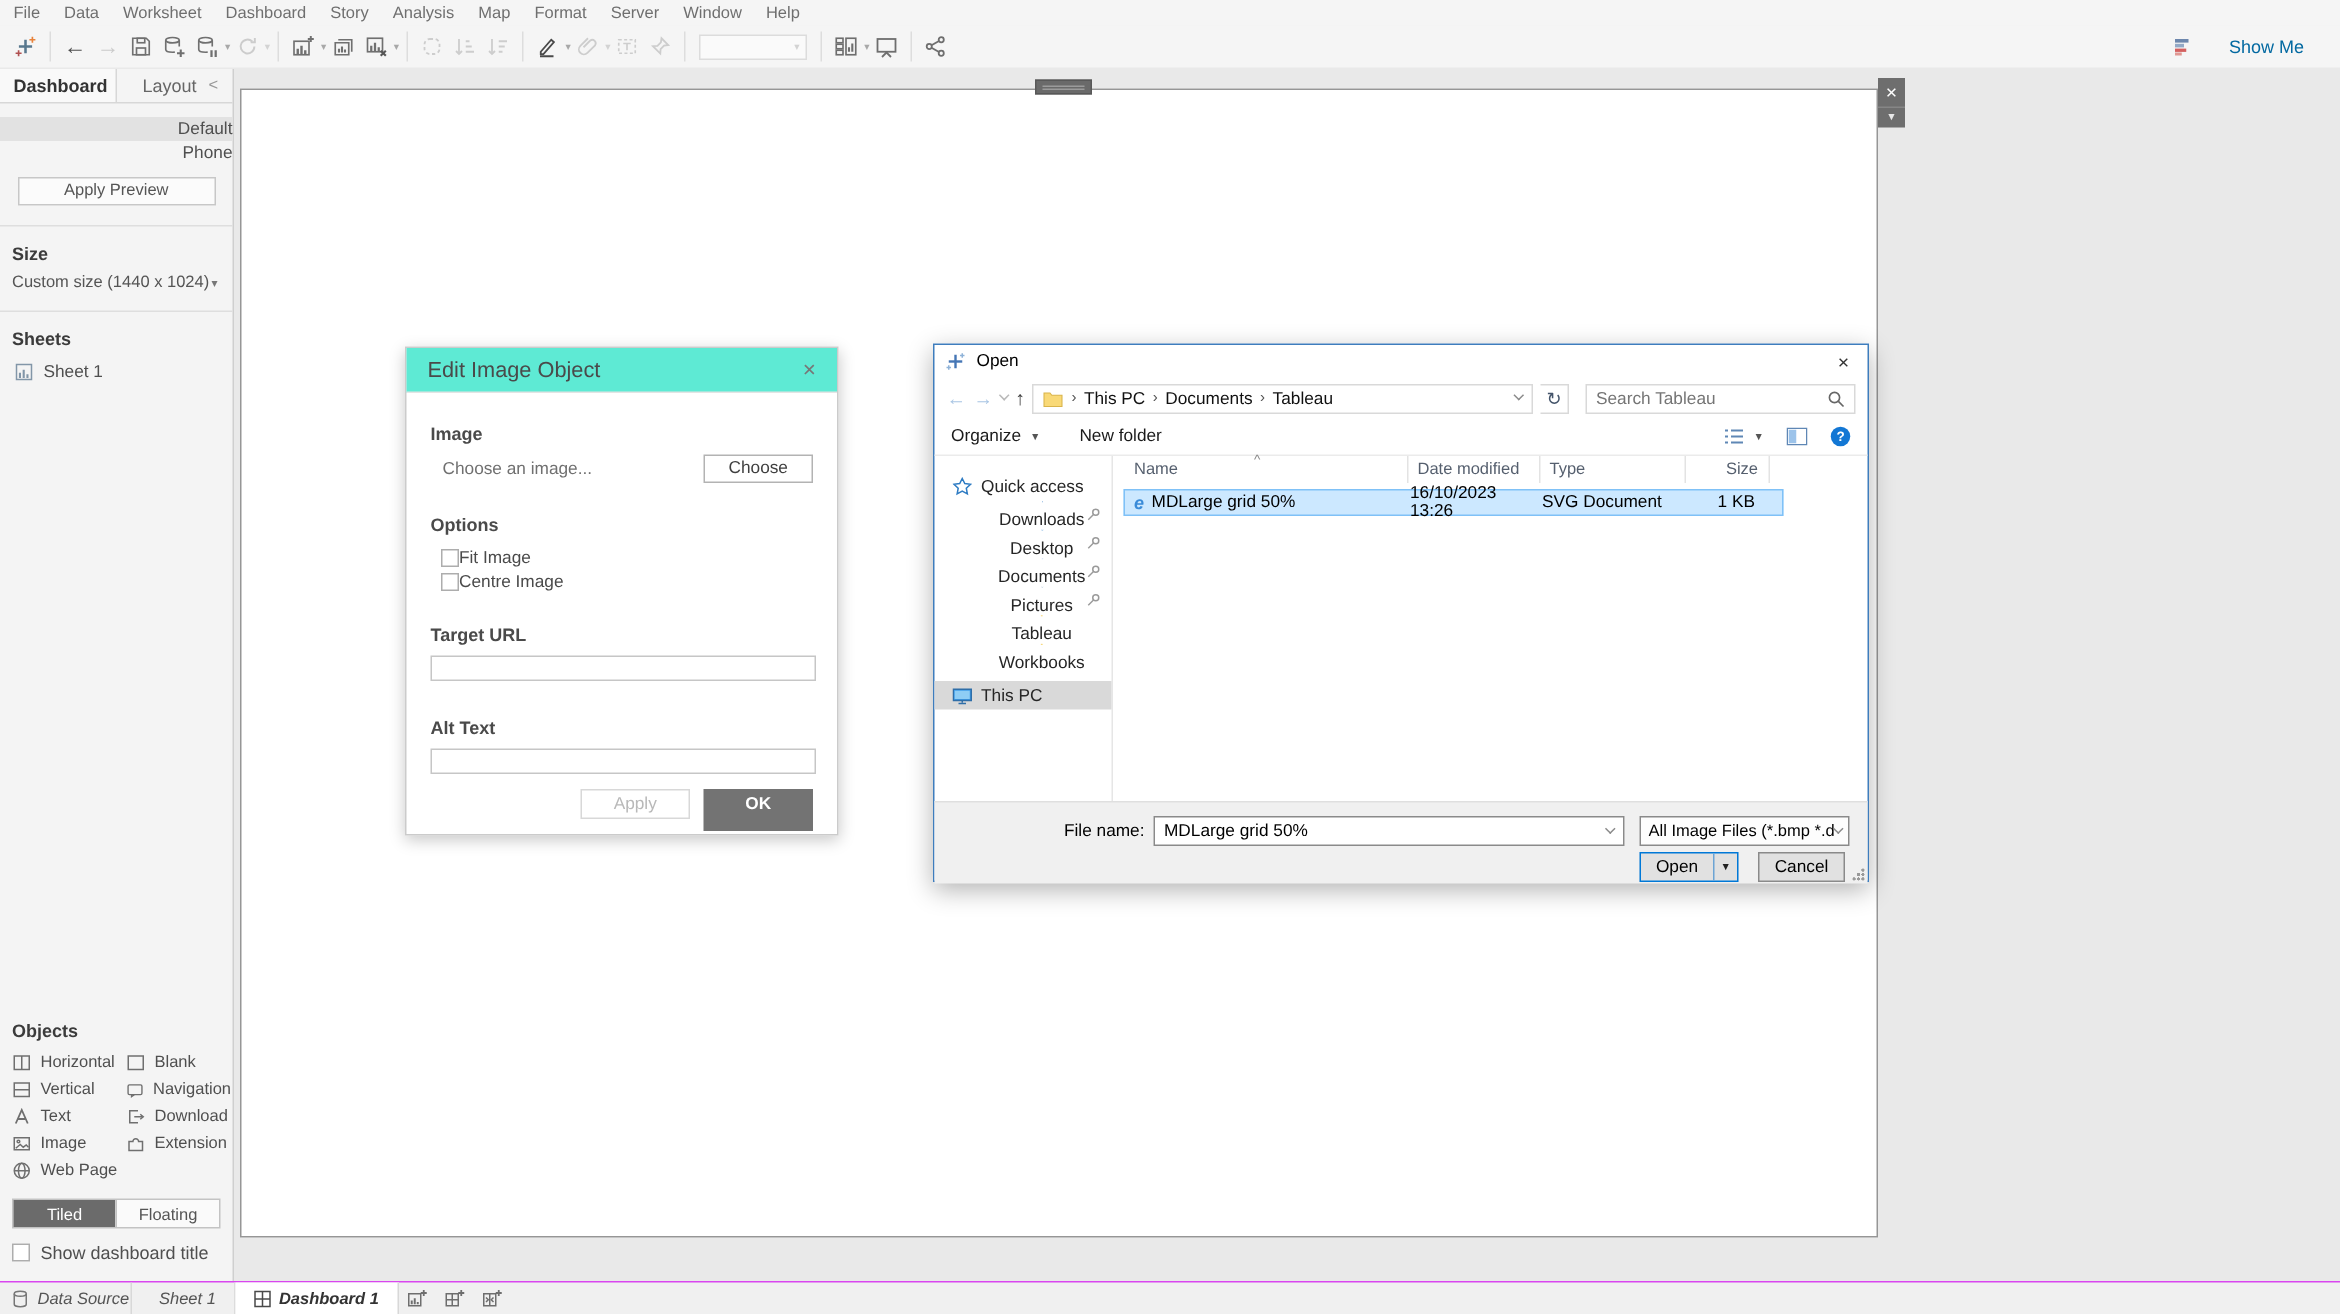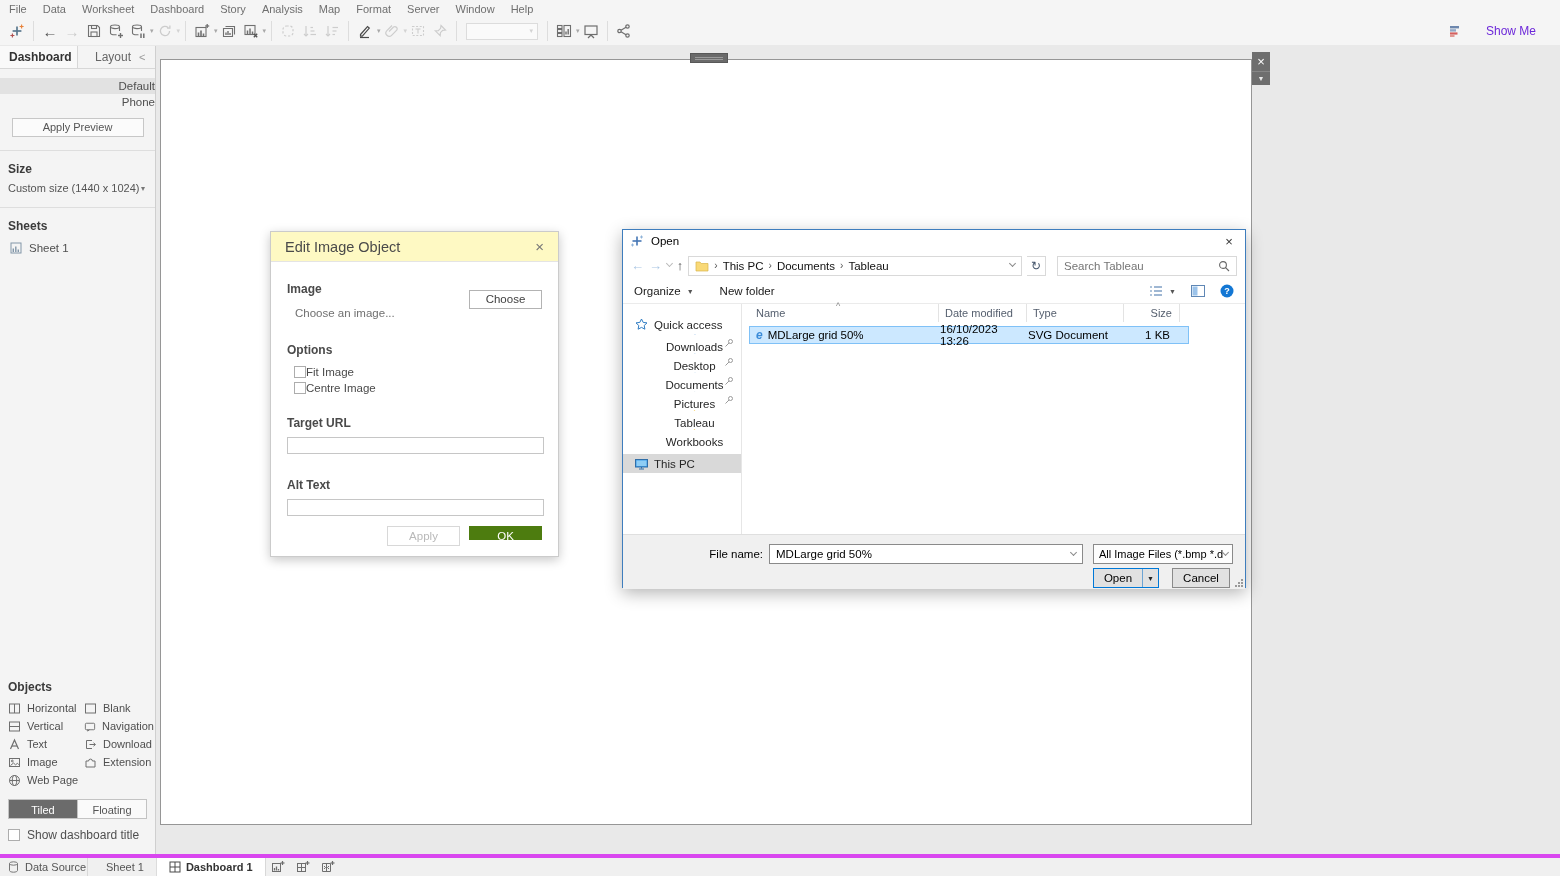--- a/index.html
+++ b/index.html
@@ -13,21 +13,21 @@
   .menubar span { font-size:11px; color:#6f6f6f; cursor:default; }
   
   .toolbar { height:29px; background:#f5f5f5; display:flex; align-items:center; padding:0 6px; border-bottom:1px solid #e9e9e9; }
   .tb-btn { height:24px; min-width:22px; display:flex; align-items:center; justify-content:center; padding:0 2px; }
   .tb-caret { font-size:7px; color:#a8a8a8; margin-left:1px; }
   .tb-caret.dis { color:#d3d3d3; }
   .tb-sep { width:1px; height:20px; background:#dddddd; margin:0 5px; }
   .tb-glyph { font-size:15px; line-height:1; }
   .tb-glyph.en { color:#4f4f4f; } .tb-glyph.dis { color:#cbcbcb; }
   .fit-combo { width:72px; height:17px; border:1px solid #dcdcdc; background:#fafafa; display:flex; align-items:center; justify-content:flex-end; padding-right:4px; margin:0 4px; }
-  .showme { margin-left:auto; display:flex; align-items:center; gap:23px; padding-right:18px; font-size:12px; color:#6d28d9; }
+  .showme { margin-left:auto; display:flex; align-items:center; gap:23px; padding-right:18px; font-size:12px; color:#0369a1; }
   
   .main { position:absolute; top:46px; left:0; right:0; bottom:22px; display:flex; }
   .sidebar { width:156px; background:#f4f4f4; border-right:1px solid #cfcfcf; position:relative; }
   .workspace { flex:1; background:#e9e9e9; position:relative; }
   .canvas { position:absolute; left:4px; top:13px; width:1092px; height:766px; background:#fff; border:1px solid #969696; }
   .grip { position:absolute; left:534px; top:7px; width:38px; height:10px; background:#6a6a6a; border:1px solid #585858;
           display:flex; flex-direction:column; justify-content:center; gap:1px; padding:0 4px; z-index:4;}
   .grip i { display:block; height:1px; background:#9b9b9b; }
   .obj-ctl { position:absolute; left:1096px; top:6px; width:18px; background:#6e6e6e; color:#fff; text-align:center; z-index:4; }
   .obj-ctl .x { height:19px; line-height:19px; font-size:13px; }
@@ -49,38 +49,38 @@
   .sheet-item { display:flex; align-items:center; gap:7px; padding:4px 0 0 10px; font-size:11.5px; color:#4f4f4f; }
   .sb-bottom { position:absolute; bottom:12px; left:0; right:0; }
   .obj-grid { display:grid; grid-template-columns:76px 70px; padding-left:8px; }
   .obj-cell { display:flex; align-items:center; gap:6px; height:18px; font-size:11px; color:#4f4f4f; }
   .tile-float { margin:10px 8px 0; display:flex; height:20px; border:1px solid #c3c3c3; }
   .tf-tiled { flex:1; background:#6b6b6b; color:#fff; text-align:center; line-height:20px; font-size:11px; }
   .tf-float { flex:1; background:#fafafa; color:#555; text-align:center; line-height:20px; font-size:11px; border-left:1px solid #c3c3c3; }
   .cbx { width:12px; height:12px; border:1px solid #adadad; background:#fff; flex:none; }
   .show-title { margin:9px 0 0 8px; display:flex; align-items:center; gap:7px; font-size:12px; color:#4f4f4f; }
   
-  .bottombar { position:absolute; bottom:0; left:0; width:100%; height:22px; background:#f0f0f0; border-top:4px solid #d946ef; display:flex; align-items:stretch; }
+  .bottombar { position:absolute; bottom:0; left:0; width:100%; height:22px; background:#f0f0f0; border-top:1px solid #d946ef; display:flex; align-items:stretch;font-style:italic; }
   .bb-ds { width:88px; display:flex; align-items:center; gap:6px; padding-left:8px; font-size:11px; color:#555; border-right:1px solid #d8d8d8; }
   .bb-tab { padding:0 12px; display:flex; align-items:center; font-size:11px; color:#555; border-right:1px solid #dcdcdc; }
   .bb-tab.active { background:#fff; font-weight:bold; color:#333; gap:5px; border-right:1px solid #d8d8d8; }
   .bb-new { width:25px; display:flex; align-items:center; justify-content:center; }
   
   .eid { position:absolute; left:270px; top:231px; width:289px; height:326px; background:#fff; border:1px solid #cbcbcb; box-shadow:0 3px 10px rgba(0,0,0,.22); z-index:30; }
-  .eid-title { position:absolute; top:0; left:0; right:0; height:30px; background:#fef9c3; border-bottom:1px solid #e4e4e4; display:flex; align-items:center; padding:0 14px; }
+  .eid-title { position:absolute; top:0; left:0; right:0; height:30px; background:#5eead4; border-bottom:1px solid #e4e4e4; display:flex; align-items:center; padding:0 14px; }
   .eid-title .t { font-size:14.5px; color:#4a4a4a; }
   .eid-close { margin-left:auto; color:#777; font-size:15px; line-height:1; }
   .eid .lbl { position:absolute; left:16px; font-weight:bold; font-size:12px; color:#4a4a4a; }
   .choose-txt { position:absolute; left:24px; top:75px; font-size:11.5px; color:#707070; }
-  .choose-btn { position:absolute; right:16px; top:58px; width:73px; height:19px; border:1px solid #b3b3b3; background:#fff; text-align:center; line-height:17px; font-size:11.5px; color:#3f3f3f; }
+  .choose-btn { position:absolute; right:16px; top:71px; width:73px; height:19px; border:1px solid #b3b3b3; background:#fff; text-align:center; line-height:17px; font-size:11.5px; color:#3f3f3f; }
   .eid-check { position:absolute; left:23px; display:flex; align-items:center; gap:0; font-size:11.5px; color:#4a4a4a; }
   .eid input[type=text] { position:absolute; left:16px; width:257px; height:17px; border:1px solid #c6c6c6; font-size:11px; padding:0 4px; font-family:"Liberation Sans",sans-serif; }
   .eid-btns { position:absolute; top:294px; right:16px; display:flex; gap:9px; }
   .btn-apply { width:73px; height:20px; background:#fff; border:1px solid #d8d8d8; color:#b9b9b9; font-size:11.5px; text-align:center; line-height:18px; }
-  .btn-ok { width:73px; height:14px; background:#4d7c0f; color:#fff; font-weight:normal; font-size:11.5px; text-align:center; line-height:20px; }
+  .btn-ok { width:73px; height:28px; background:#737373; color:#fff; font-weight:bold; font-size:11.5px; text-align:center; line-height:20px; }
   
   .od { position:absolute; left:622px; top:229px; width:624px; height:359px; background:#fff; border:1px solid #3e7dbd; box-shadow:0 5px 16px rgba(0,0,0,.3); z-index:40; font-size:11.5px; color:#000; }
   .od-title { height:22px; display:flex; align-items:center; padding-left:7px; gap:7px; }
   .od-title .t { font-size:11.5px; color:#000; }
   .od-x { margin-left:auto; width:32px; text-align:center; font-size:13px; color:#333; }
   .od-addr { height:27px; display:flex; align-items:center; padding:0 8px; gap:5px; }
   .na { font-size:13px; line-height:1; }
   .na.dis { color:#aac6e4; } .na.en { color:#3f3f3f; }
   .chev { width:6px; height:6px; border-right:1.3px solid #8a8a8a; border-bottom:1.3px solid #8a8a8a; transform:rotate(45deg); display:inline-block; margin-top:-4px; }
   .chev.sm { width:5px; height:5px; }

